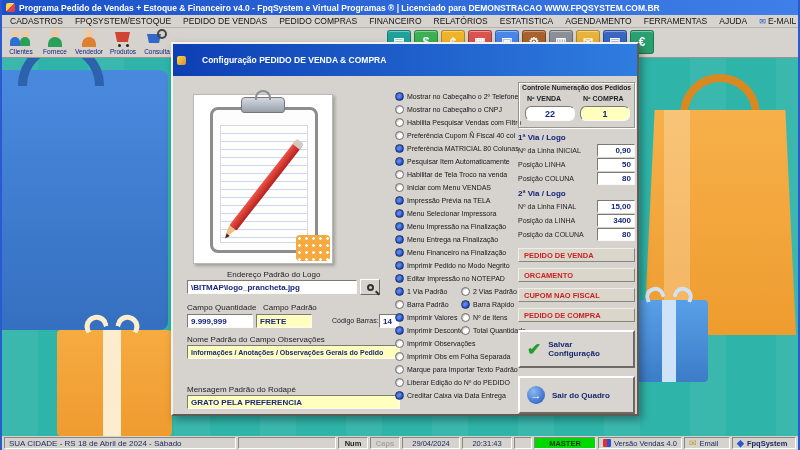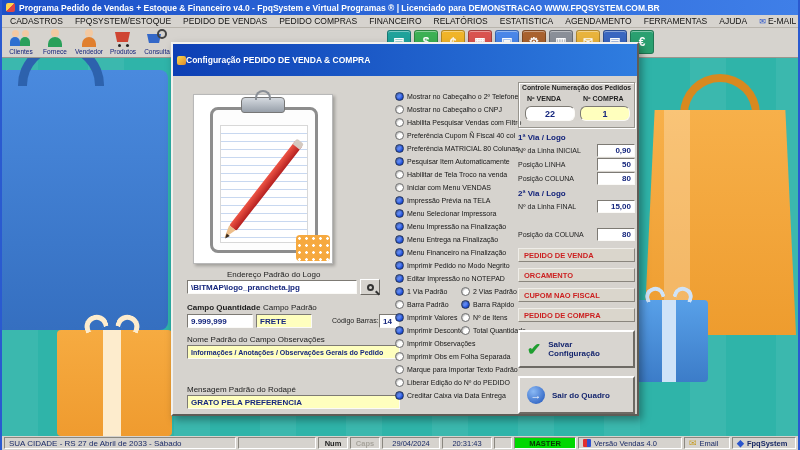--- a/index.html
+++ b/index.html
@@ -50,21 +50,21 @@
   .bag-orange .stripe{position:absolute;left:20px;top:0;width:26px;height:100%;background:rgba(255,255,255,.25);}
   .bag-orange-handle{position:absolute;left:678px;top:16px;width:80px;height:44px;border:8px solid #d8891f;border-bottom:none;border-radius:44px 44px 0 0;}
   .gift-blue{position:absolute;left:628px;top:242px;width:78px;height:82px;border-radius:4px;background:linear-gradient(#58a0e8,#3c7cc8);}
   .gift-blue .rib{position:absolute;left:32px;top:0;width:14px;height:100%;background:#cfe3f8;}
   .gift-blue .bowl{position:absolute;left:14px;top:-13px;width:20px;height:13px;border:4px solid #cfe3f8;border-bottom:none;border-radius:13px 13px 0 0;transform:rotate(-20deg);}
   .gift-blue .bowr{position:absolute;left:44px;top:-13px;width:20px;height:13px;border:4px solid #cfe3f8;border-bottom:none;border-radius:13px 13px 0 0;transform:rotate(20deg);}
 
   
   .dialog{position:absolute;left:169px;top:42px;width:468px;height:374px;z-index:20;background:#d6d3ce;
     border:2px solid;border-color:#f2f1ee #5f5c56 #5f5c56 #f2f1ee;box-shadow:3px 4px 8px rgba(0,0,0,.35);}
-  .dlg-title{height:32px;background:linear-gradient(90deg,#0d3fb4,#2f7de0);display:flex;align-items:center;gap:0;padding:9px 4px;}
+  .dlg-title{height:32px;background:linear-gradient(90deg,#0d3fb4,#2f7de0);display:flex;align-items:center;gap:16px;padding:9px 4px;}
   .dlg-title .t{color:#fff;font-size:8.5px;font-weight:bold;white-space:nowrap;}
   .dlg-ico{width:9px;height:9px;border-radius:2px;background:linear-gradient(135deg,#f7d94c,#e08a2e);}
   .dlg-body{position:relative;height:355px;}
 
   .lab{position:absolute;font-size:8px;color:#1c1c1c;white-space:nowrap;}
   .sunken{position:absolute;background:#fff;border:1px solid;border-color:#7d7a74 #fbfaf7 #fbfaf7 #7d7a74;
     display:flex;align-items:center;padding:0 3px;overflow:hidden;}
   .yellow{background:var(--fieldy,#ffffbe);}
   .val{color:#16277e;font-weight:bold;font-size:8px;white-space:nowrap;}
   .small .val{font-size:7px;}
@@ -120,21 +120,21 @@
   .seg{border:1px solid;border-color:#8a877f #fff #fff #8a877f;padding:0 4px;display:flex;align-items:center;gap:3px;
     font-size:7.5px;color:#1a2a66;white-space:nowrap;overflow:hidden;}
   .seg.loc{width:232px;font-size:8px;}
   .seg.fill{flex:1;}
   .seg.k{width:30px;font-weight:bold;color:#222;justify-content:center;}
   .seg.dim{color:#a7a49c;}
   .seg.date{width:58px;justify-content:center;}
   .seg.time{width:50px;justify-content:center;}
   .seg.sm{width:18px;}
   .seg.master{width:62px;background:var(--green,#00d800);color:#073800;font-weight:bold;justify-content:center;}
-  .seg.version{width:104px;}
+  .seg.version{width:84px;}
   .seg.email{width:46px;}
   .seg.brand{width:64px;font-weight:bold;}
   .vico{width:8px;height:8px;background:linear-gradient(90deg,#e03030 50%,#3050d0 50%);border-radius:1px;flex:0 0 auto;}
   .eico{color:#c59a1e;font-size:9px;}
   .bico{color:#2a55cc;font-size:9px;}
 </style>
 </head>
 <body>
 
 <div class="titlebar">
@@ -234,21 +234,21 @@
     </div>
 
     <div class="lab" style="left:14px;top:194px;padding-left:40px;">Endereço Padrão do Logo</div>
     <div class="sunken" style="left:14px;top:204px;width:170px;height:14px;">
       <span class="val">\BITMAP\logo_prancheta.jpg</span>
     </div>
     <div class="btn3d" style="left:187px;top:203px;width:20px;height:16px;">
       <span class="mag"></span>
     </div>
 
-    <div class="lab" style="left:14px;top:227px;font-weight:bold;">Campo Quantidade</div>
+    <div class="lab" style="left:14px;top:227px;">Campo Quantidade</div>
     <div class="lab" style="left:90px;top:227px;">Campo Padrão</div>
     <div class="sunken" style="left:14px;top:238px;width:66px;height:14px;">
       <span class="val">9.999,999</span>
     </div>
     <div class="sunken yellow" style="left:83px;top:238px;width:56px;height:14px;">
       <span class="val">FRETE</span>
     </div>
     <div class="lab" style="left:159px;top:241px;font-size:7px;">Código Barras:</div>
     <div class="sunken" style="left:206px;top:238px;width:20px;height:14px;">
       <span class="val">14</span>
@@ -411,20 +411,26 @@
         </span>
     </div>
 
     <div class="sec-title" style="top:113px;">2ª Via / Logo</div>
     <div class="vrow" style="top:124px;">
       <span class="vlabel">Nº da Linha FINAL</span>
       <span class="sunken vfield">
           <span class="val">15,00</span>
         </span>
     </div>
+    <div class="vrow" style="top:138px;">
+      <span class="vlabel">Posição da LINHA</span>
+      <span class="sunken vfield">
+          <span class="val">3400</span>
+        </span>
+    </div>
     <div class="vrow" style="top:152px;">
       <span class="vlabel">Posição da COLUNA</span>
       <span class="sunken vfield">
           <span class="val">80</span>
         </span>
     </div>
 
     <div id="docbtns">
         <div class="docbtn" style="top: 172px;">PEDIDO DE VENDA</div>
         <div class="docbtn" style="top: 192px;">ORCAMENTO</div>
@@ -438,21 +444,21 @@
     </div>
     <div class="bigbtn" style="top:300px;">
       <span class="exit-ico">→</span>
       <span class="blab">Sair do Quadro</span>
     </div>
 
   </div>
 </div>
 
 <div class="statusbar">
-  <div class="seg loc">SUA CIDADE - RS 27 de Abril de 2033 - Sábado</div>
+  <div class="seg loc">SUA CIDADE - RS 18 de Abril de 2024 - Sábado</div>
   <div class="seg fill"></div>
   <div class="seg k">Num</div>
   <div class="seg k dim">Caps</div>
   <div class="seg date">29/04/2024</div>
   <div class="seg time">20:31:43</div>
   <div class="seg sm"></div>
   <div class="seg master">MASTER</div>
   <div class="seg version">
     <span class="vico"></span>
     <span>Versão Vendas 4.0</span>

